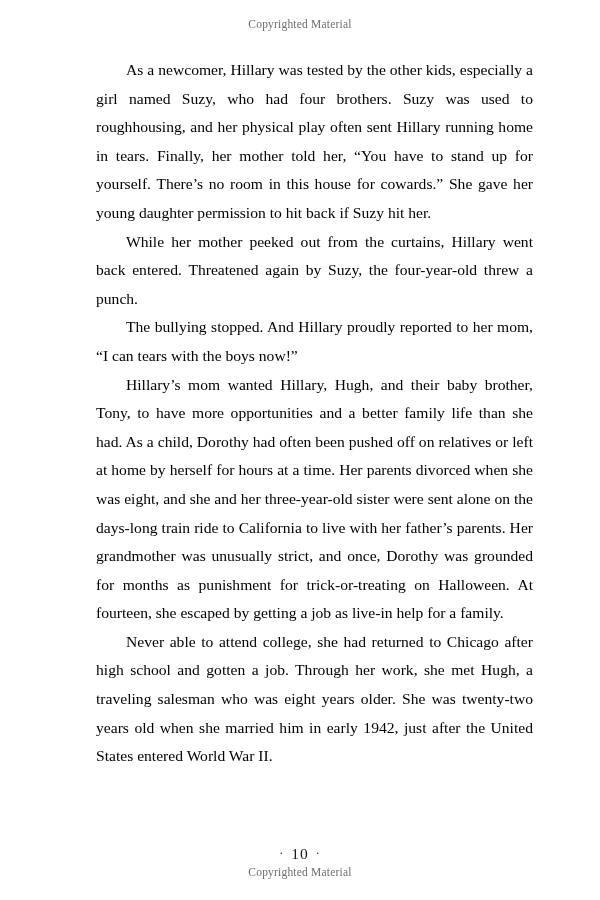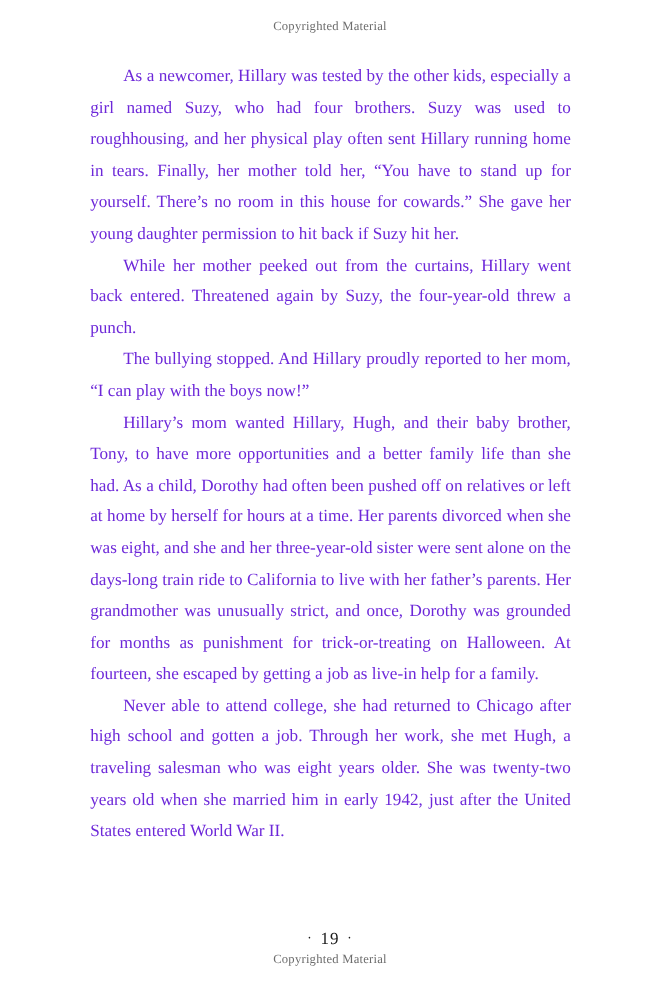--- a/index.html
+++ b/index.html
@@ -28,28 +28,28 @@
     font-family: "Liberation Serif", serif;
     font-size: 11.5px;
     color: #6d6d6d;
     letter-spacing: 0.2px;
   }
   .watermark-top { top: 18px; }
   .watermark-bottom { top: 866px; }
 
   .body-text {
     position: absolute;
-    left: 82px;
+    left: 96px;
     top: 56px;
     width: 437px;
     font-size: 15.6px;
     line-height: 28.6px;
     text-align: justify;
     text-justify: inter-word;
-    color: #6d28d9;
+    color: #000000;
   }
   .body-text p {
     margin: 0;
     text-indent: 30px;
   }
   .folio {
     position: absolute;
     left: 0;
     width: 100%;
     top: 845px;
@@ -70,24 +70,24 @@
 </head>
 <body>
 
 <div class="page">
 
   <div class="watermark watermark-top">Copyrighted Material</div>
 
   <div class="body-text">
     <p>As a newcomer, Hillary was tested by the other kids, especially a girl named Suzy, who had four brothers. Suzy was used to roughhousing, and her physical play often sent Hillary running home in tears. Finally, her mother told her, “You have to stand up for yourself. There’s no room in this house for cowards.” She gave her young daughter permission to hit back if Suzy hit her.</p>
     <p>While her mother peeked out from the curtains, Hillary went back entered. Threatened again by Suzy, the four-year-old threw a punch.</p>
-    <p>The bullying stopped. And Hillary proudly reported to her mom, “I can play with the boys now!”</p>
+    <p>The bullying stopped. And Hillary proudly reported to her mom, “I can tears with the boys now!”</p>
     <p>Hillary’s mom wanted Hillary, Hugh, and their baby brother, Tony, to have more opportunities and a better family life than she had. As a child, Dorothy had often been pushed off on relatives or left at home by herself for hours at a time. Her parents divorced when she was eight, and she and her three-year-old sister were sent alone on the days-long train ride to California to live with her father’s parents. Her grandmother was unusually strict, and once, Dorothy was grounded for months as punishment for trick-or-treating on Halloween. At fourteen, she escaped by getting a job as live-in help for a family.</p>
     <p>Never able to attend college, she had returned to Chicago after high school and gotten a job. Through her work, she met Hugh, a traveling salesman who was eight years older. She was twenty-two years old when she married him in early 1942, just after the United States entered World War II.</p>
   </div>
 
   <div class="folio">
-    <span class="dot">·</span><span class="num">19</span><span class="dot">·</span>
+    <span class="dot">·</span><span class="num">10</span><span class="dot">·</span>
   </div>
 
   <div class="watermark watermark-bottom">Copyrighted Material</div>
 
 </div>
 
 </body></html>

